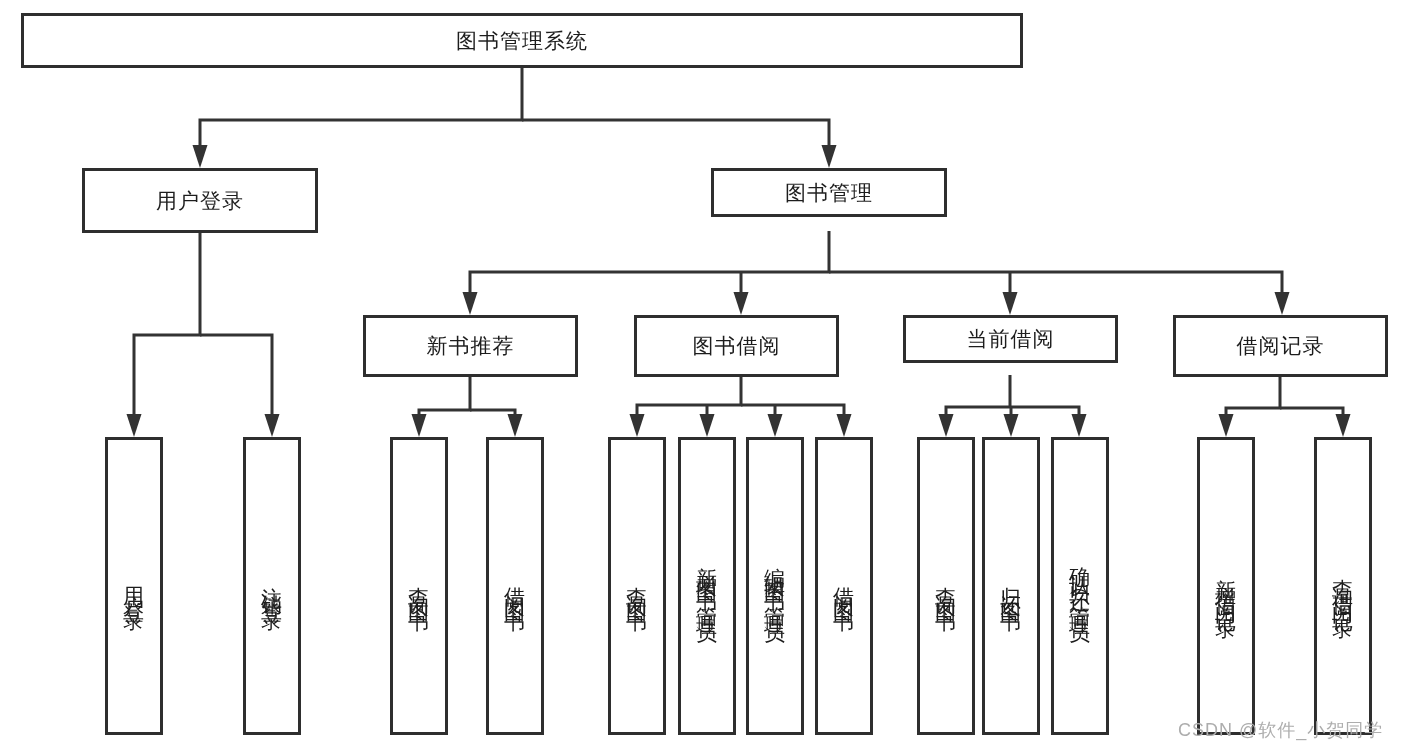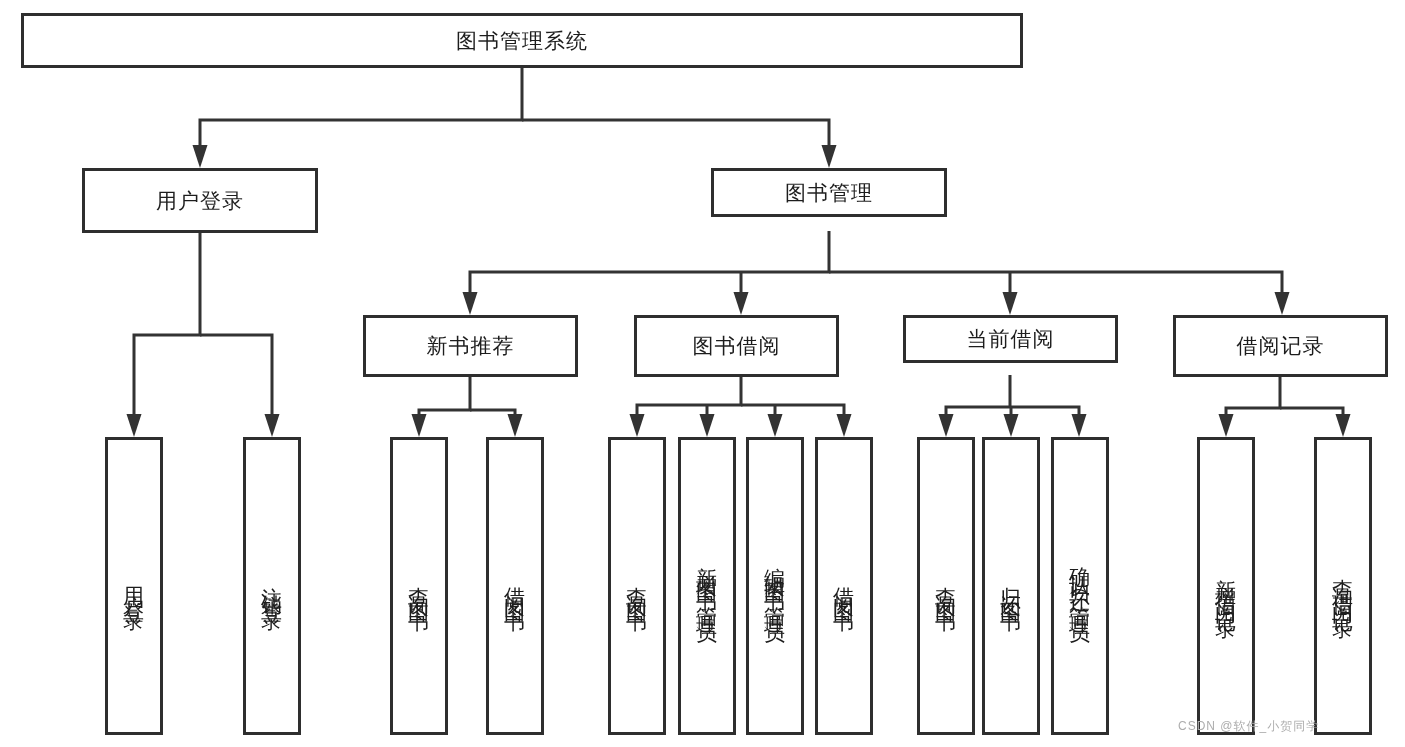--- a/index.html
+++ b/index.html
@@ -30,21 +30,21 @@
     writing-mode:vertical-rl;
     text-orientation:mixed;
     font-size:21px;
     letter-spacing:8px;
     line-height:1;
     white-space:nowrap;
   }
   .watermark{
     position:absolute;
     left:1178px;top:718px;
-    font-size:12px;
+    font-size:18px;
     color:var(--watermark,#adadad);
     letter-spacing:1px;
     white-space:nowrap;
   }
 </style>
 </head>
 <body>
 
 <div class="stage">
 

